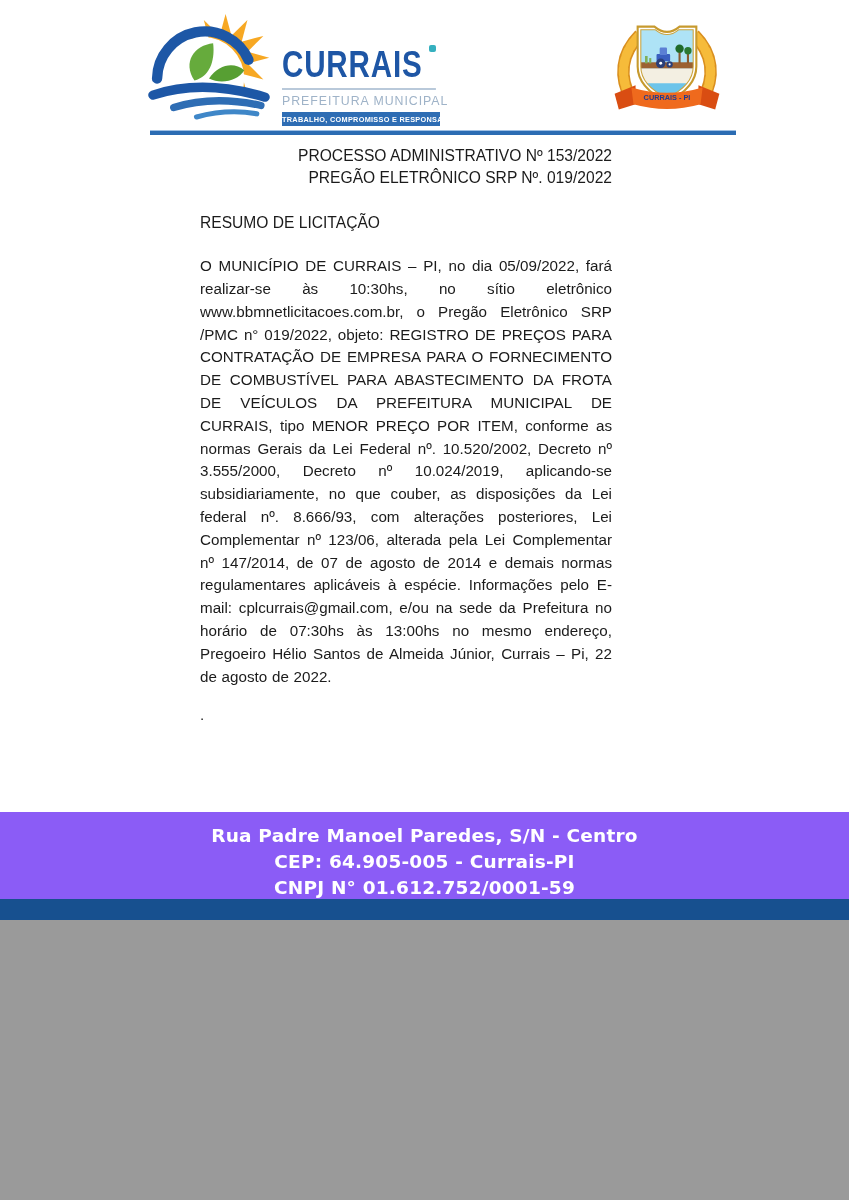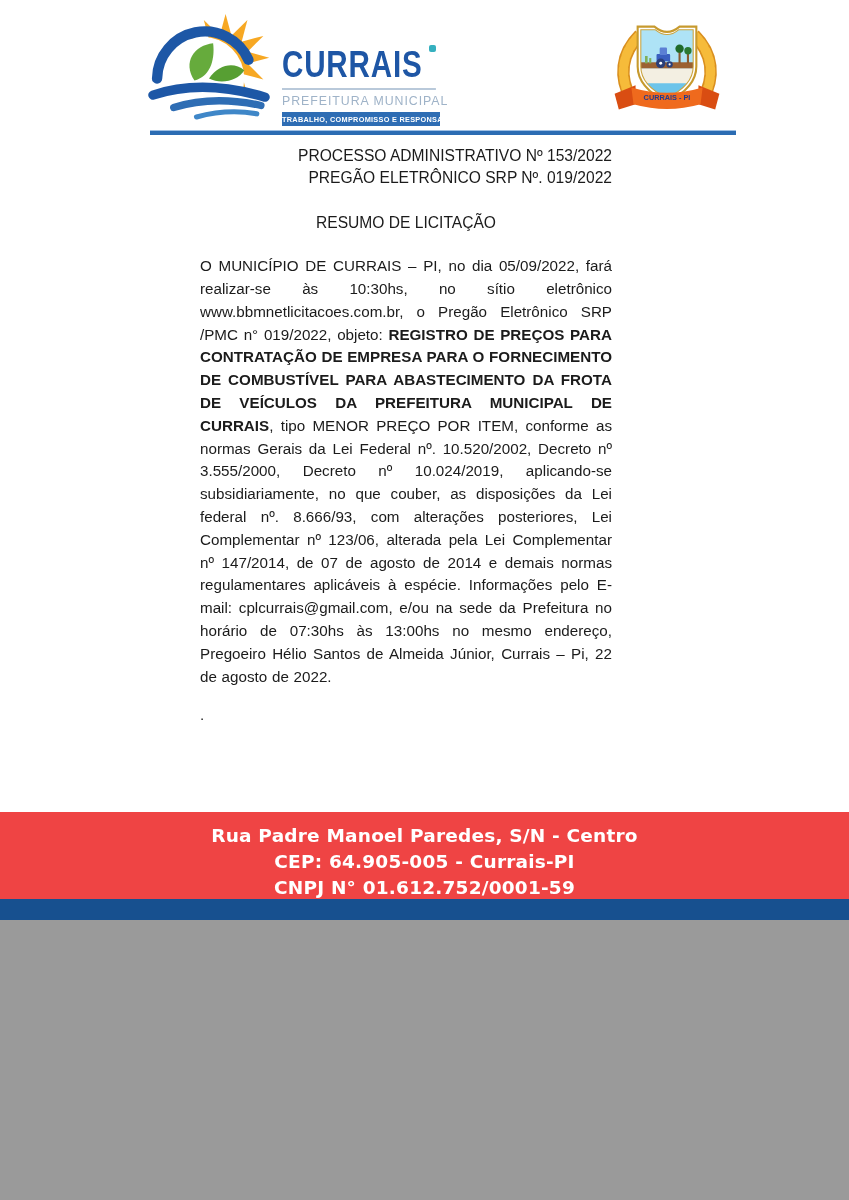--- a/index.html
+++ b/index.html
@@ -28,29 +28,29 @@
     padding:2.5px 0;white-space:nowrap;overflow:hidden;
   }
   .crest{position:absolute;left:608px;top:12px;width:118px;height:110px;}
   .header-rule{
     position:absolute;left:150px;top:130px;width:586px;height:4px;
     background:#2b6cb3;border-top:1.5px solid #9fc0e4;
   }
   
   .content{position:absolute;left:200px;top:145px;width:412px;}
   .doc-title{font-size:15.6px;line-height:22.4px;text-align:right;}
-  .doc-subtitle{font-size:15.6px;line-height:22.4px;text-align:center;margin-top:22px;}
+  .doc-subtitle{font-size:15.6px;line-height:22.4px;margin-top:22px;}
   .body-par{
     margin-top:21px;text-align:justify;font-size:15.2px;line-height:22.8px;
     word-spacing:.5px;
   }
-  .body-par .b{font-weight:700;}
+  .body-par .b{font-weight:400;}
   .dot-line{font-size:15.2px;line-height:22.8px;}
   
-  .footer{position:absolute;left:0;bottom:0;width:849px;height:108px;background:#ef4444;}
+  .footer{position:absolute;left:0;bottom:0;width:849px;height:108px;background:#8b5cf6;}
   .footer-text{
     padding-top:11px;text-align:center;color:#ffffff;
     font-family:"DejaVu Sans",sans-serif;font-weight:700;
     font-size:18.5px;line-height:26px;letter-spacing:.2px;
   }
   .footer-band{position:absolute;left:0;bottom:0;width:100%;height:21px;background:#17508f;}
 </style>
 </head>
 <body>
 

